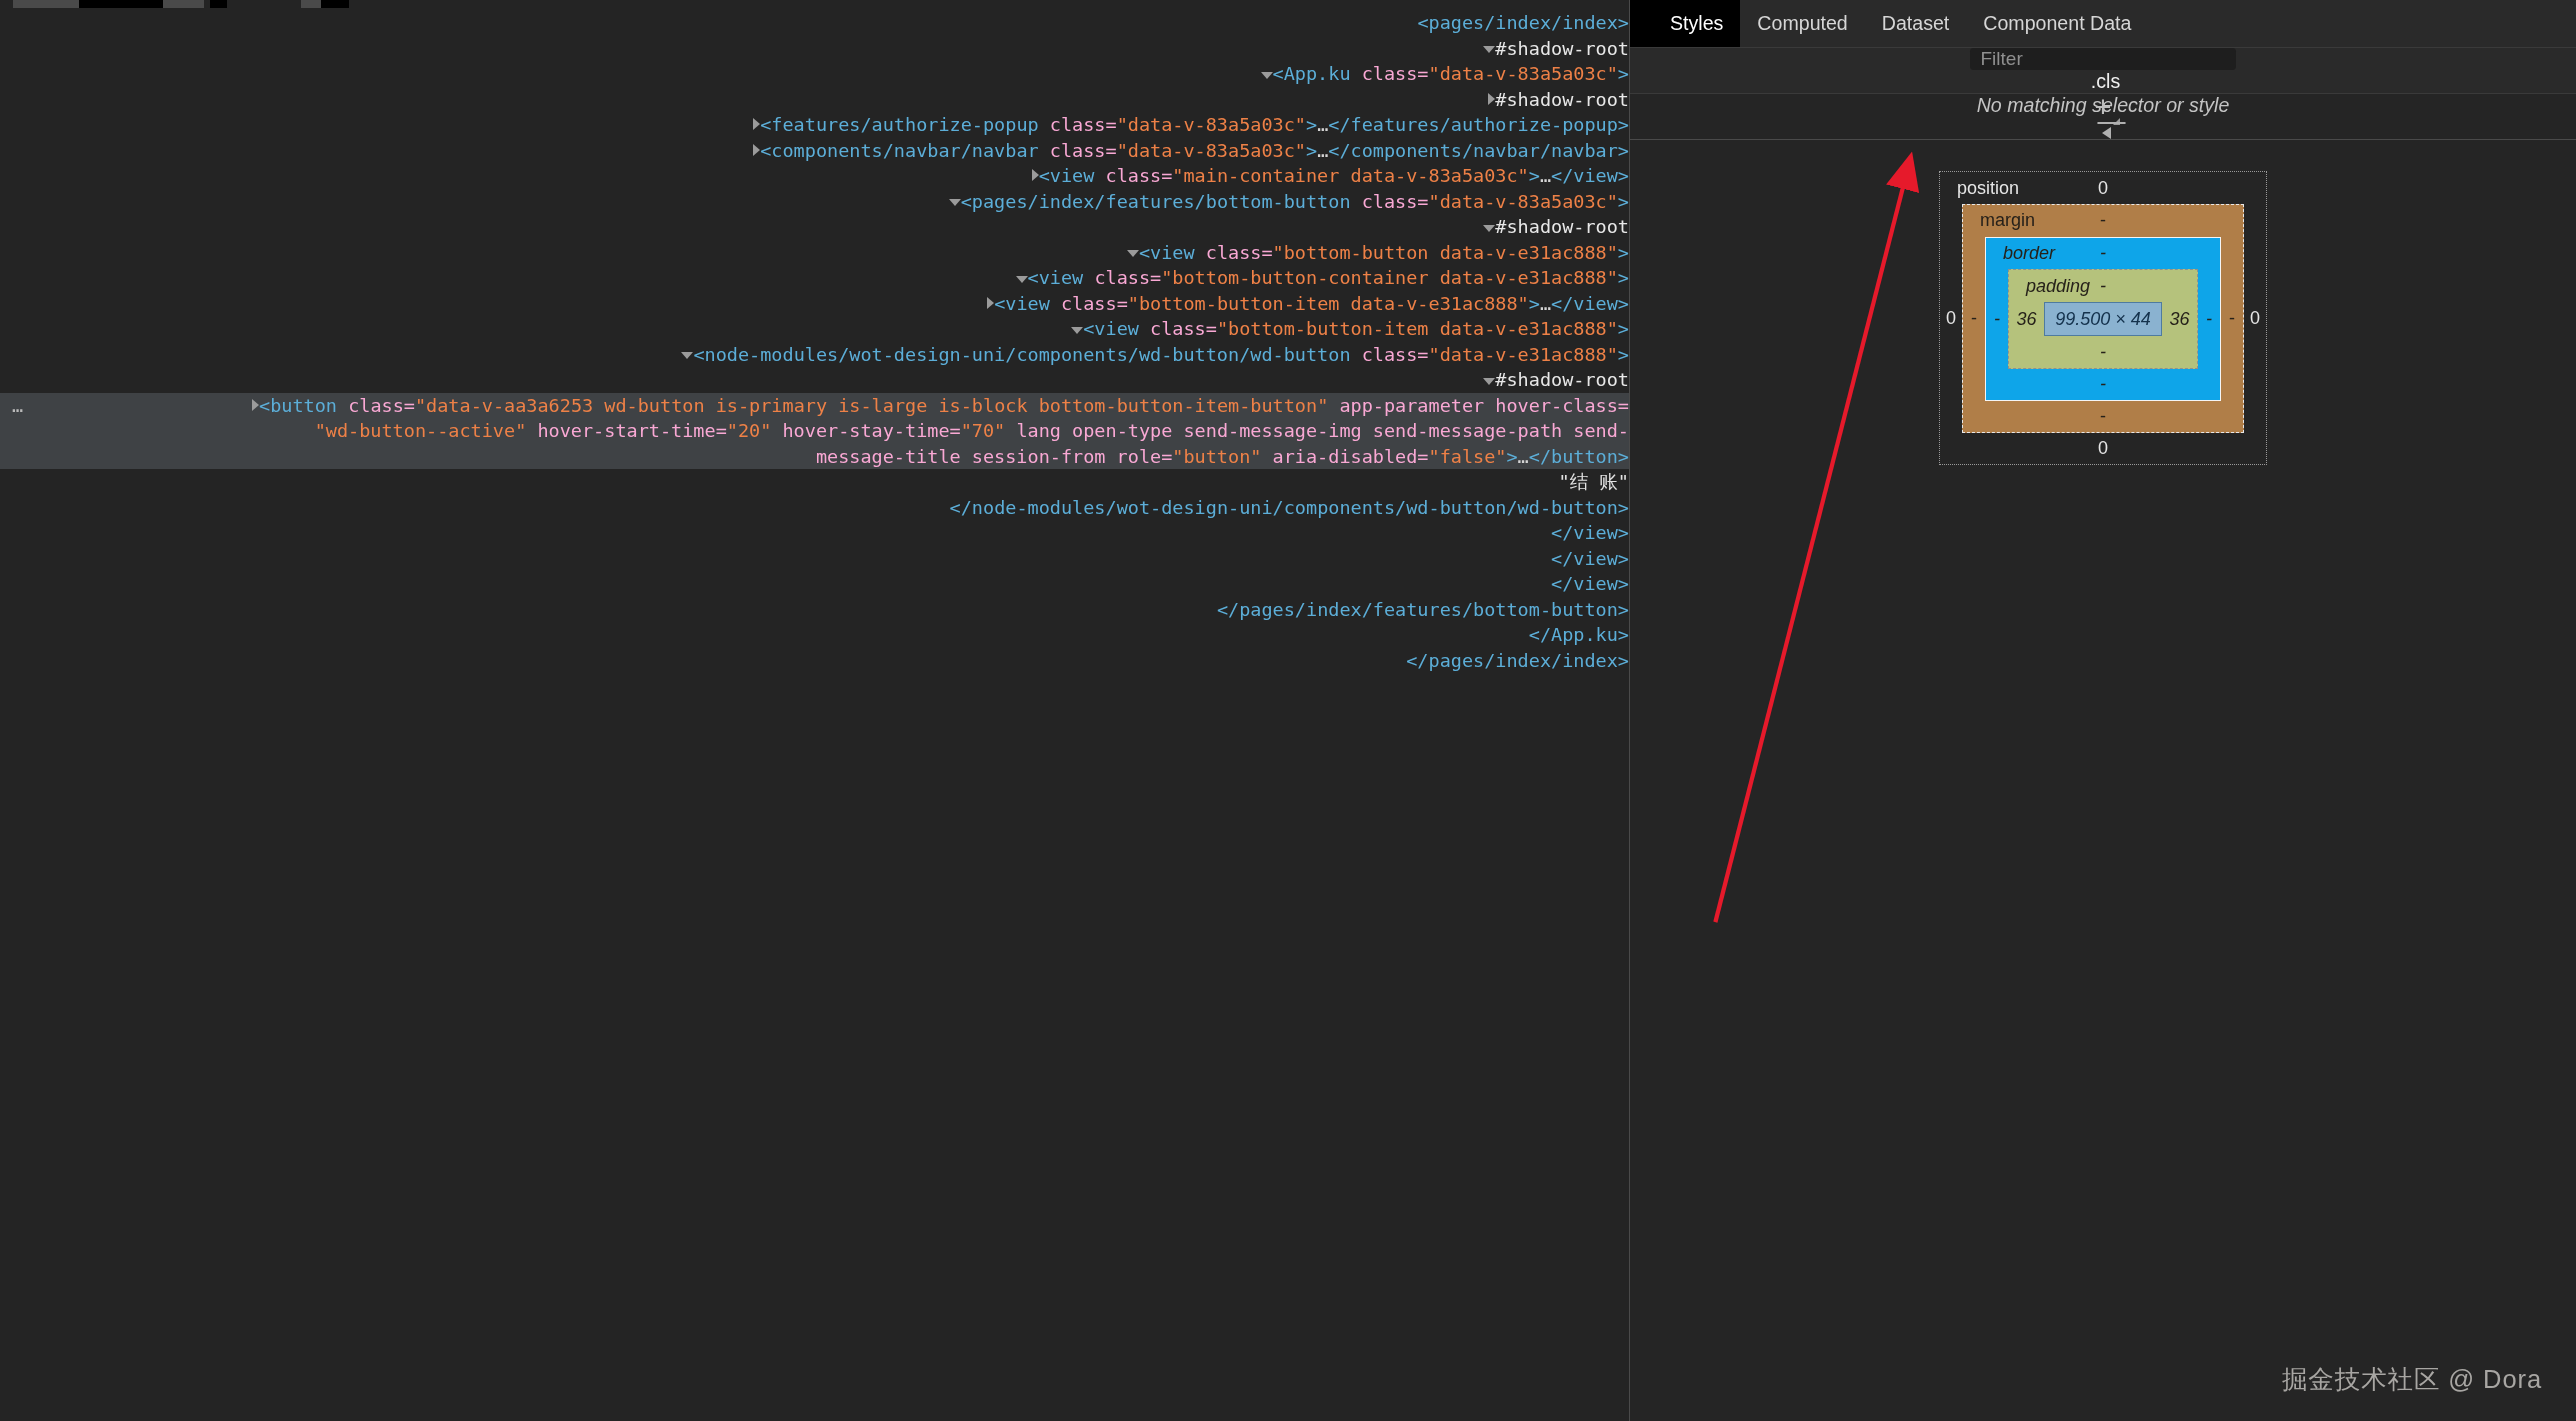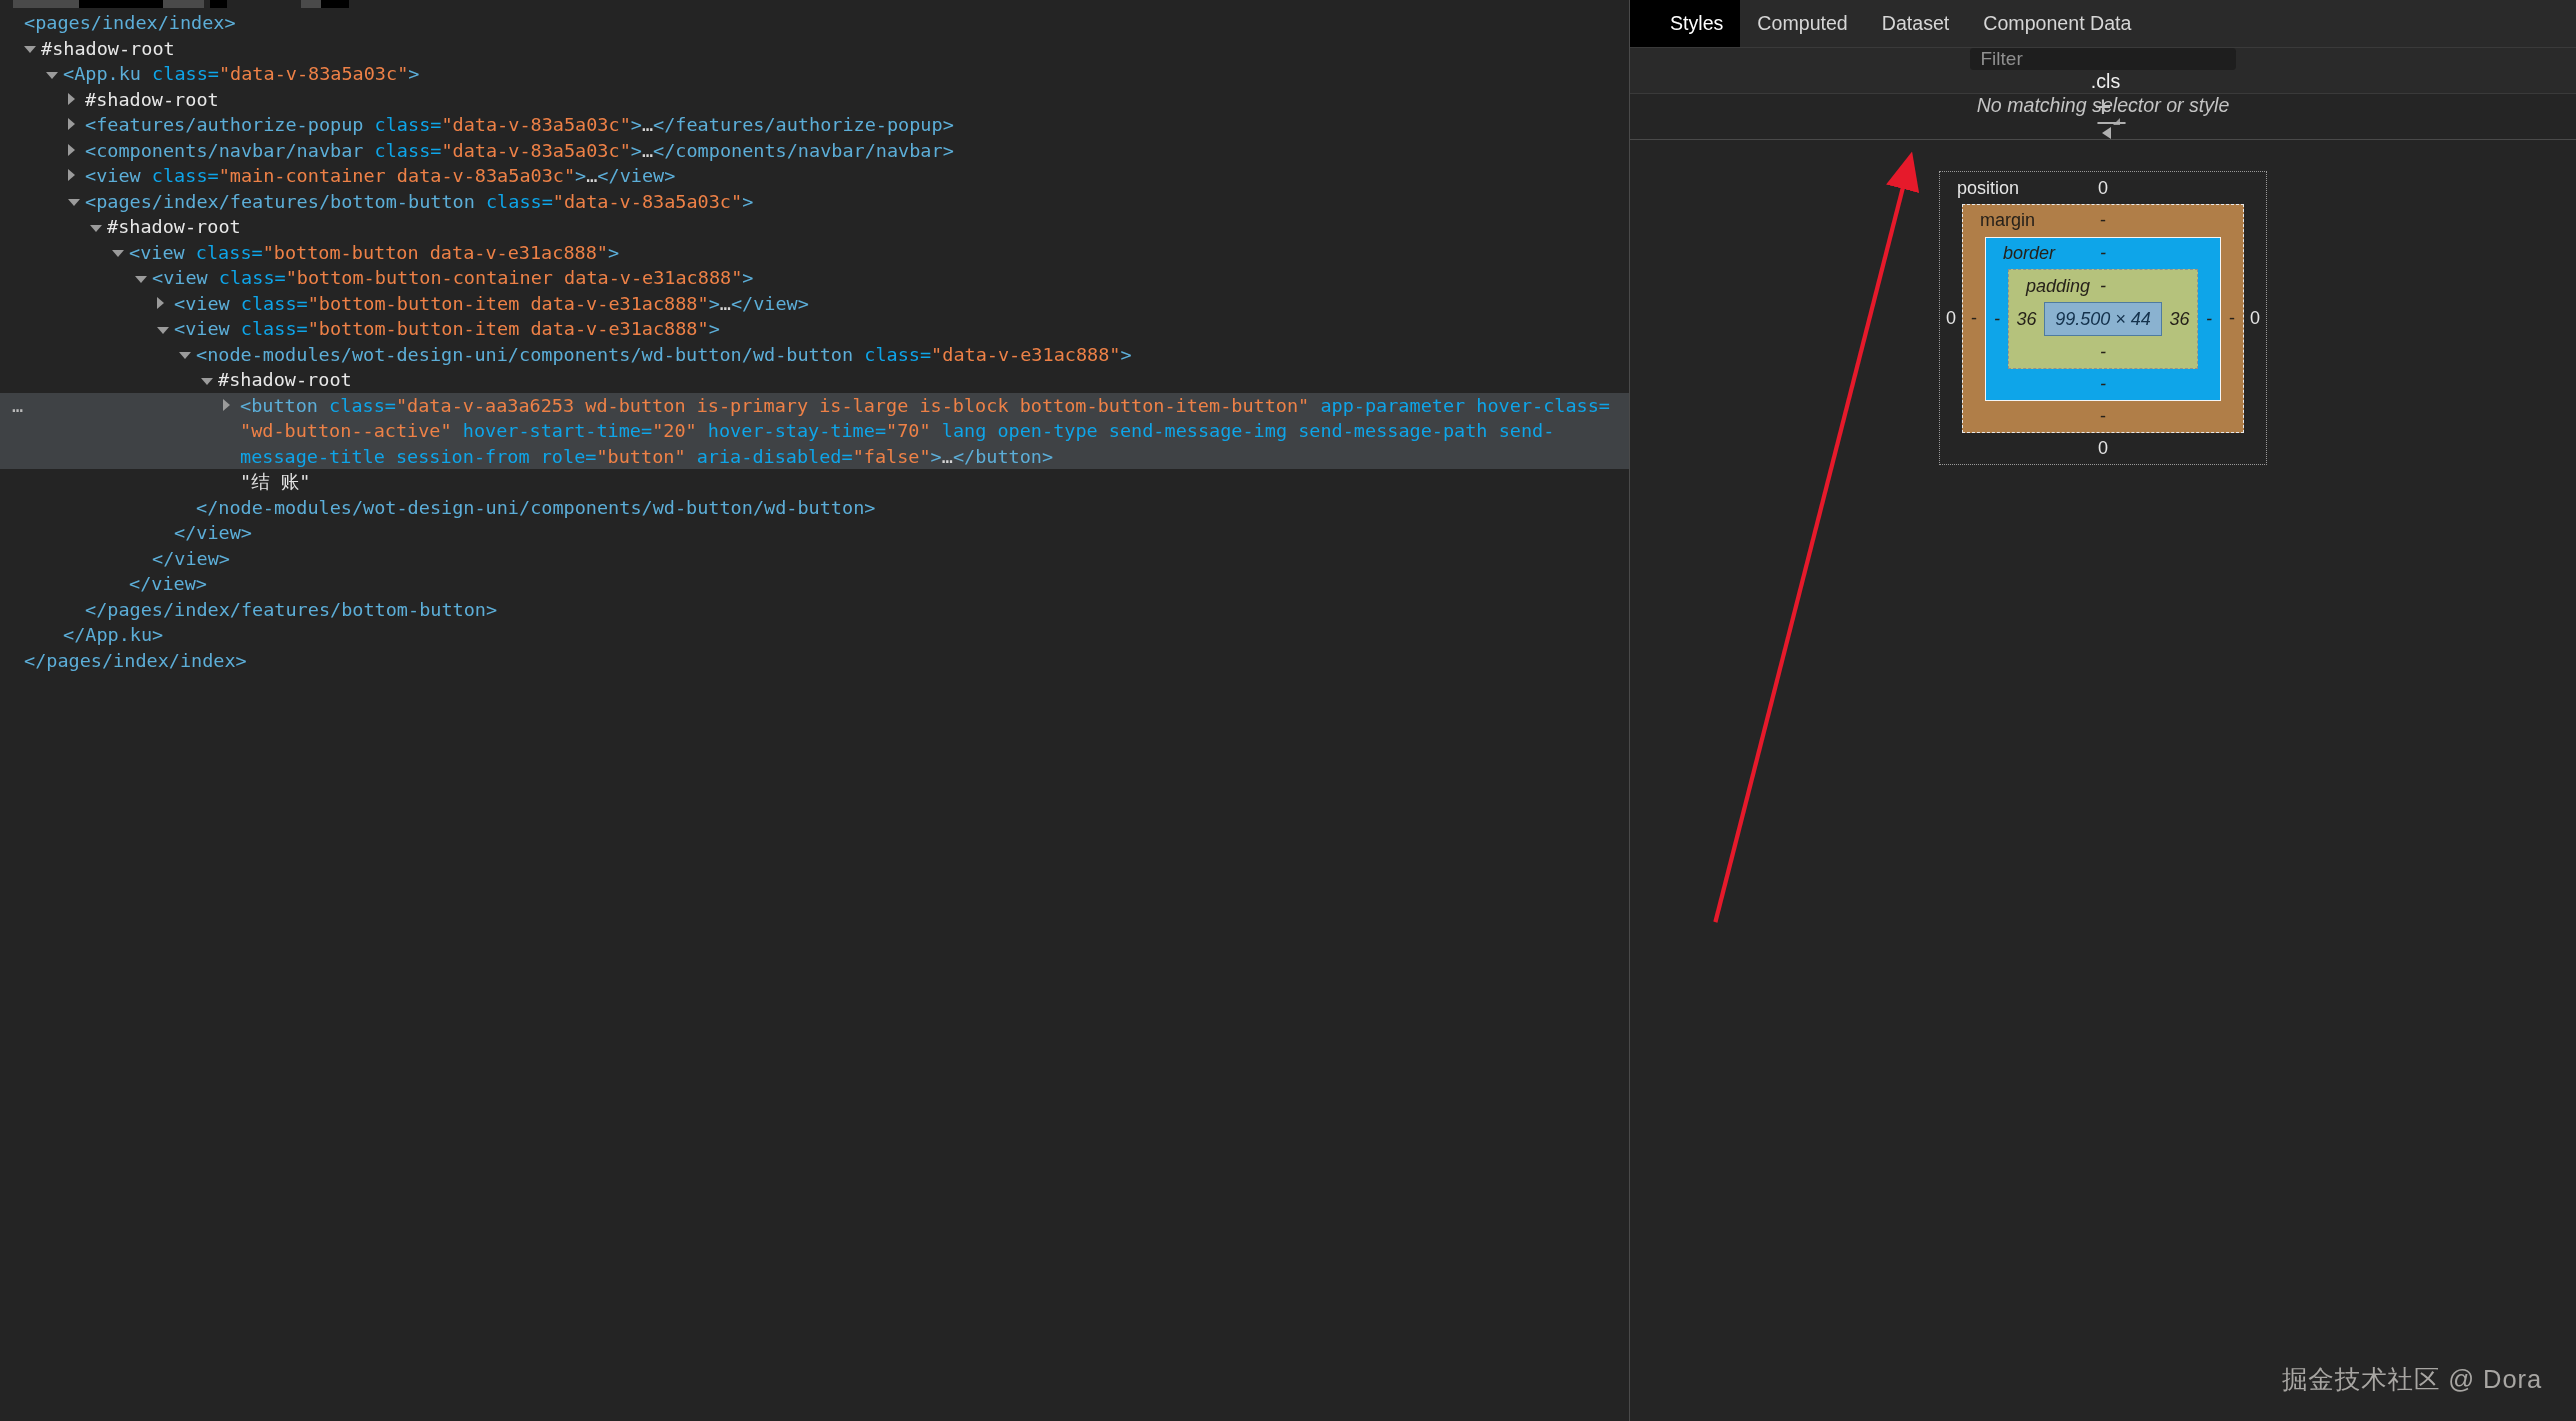--- a/index.html
+++ b/index.html
@@ -7,34 +7,34 @@
               font-family:"Liberation Sans", sans-serif; }
 
   
   #left-panel { position:absolute; left:0; top:0; width:1629px; height:1422px;
                 background:#242424; overflow:hidden; }
   #top-strip { position:absolute; left:0; top:0; height:7.7px; width:100%; }
   #top-strip .seg { position:absolute; top:0; height:7.7px; }
 
   #dom-tree { position:absolute; left:0; top:10.2px; width:100%;
               font-family:"DejaVu Sans Mono", monospace; font-size:18.5px;
-              line-height:25.5px; white-space:pre; }
+              line-height:25.5px; white-space:pre;text-align:right; }
   .tree-row { position:relative; height:25.5px; width:100%; cursor:default; }
   .tree-row.hl { background:#3f4245; }
   .gutter-dots { position:absolute; left:12px; top:0; color:#b9b9b9;
                  letter-spacing:1.7px; font-size:18.5px; }
   .arrow-box { display:inline-block; width:17px; }
   .arr-down { display:inline-block; width:0; height:0; margin-bottom:1.7px;
               border-left:6px solid transparent; border-right:6px solid transparent;
               border-top:7.7px solid #9b9b9b; }
   .arr-right { display:inline-block; width:0; height:0; margin-bottom:0.9px;
                border-top:6px solid transparent; border-bottom:6px solid transparent;
                border-left:7.7px solid #9b9b9b; }
   .t-tag    { color:#5caed8; }
-  .t-attr   { color:#0ea5e9; }
+  .t-attr   { color:#f9a8d4; }
   .t-val    { color:#ee8147; }
   .t-shadow { color:#e8e8e8; }
   .t-text   { color:#e2e2e2; }
   .t-ell    { color:#d5d5d5; }
   .t-plain  { color:#cfcfcf; }
 
   
   #panel-divider { position:absolute; left:1629px; top:0; width:1.7px; height:1422px;
                    background:#4a4a4a; }
 

